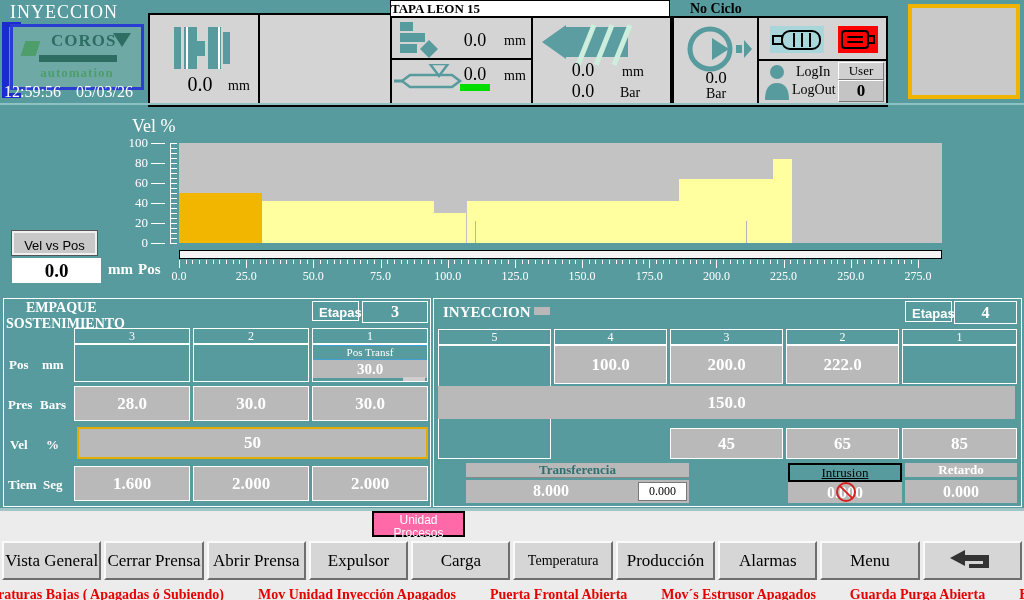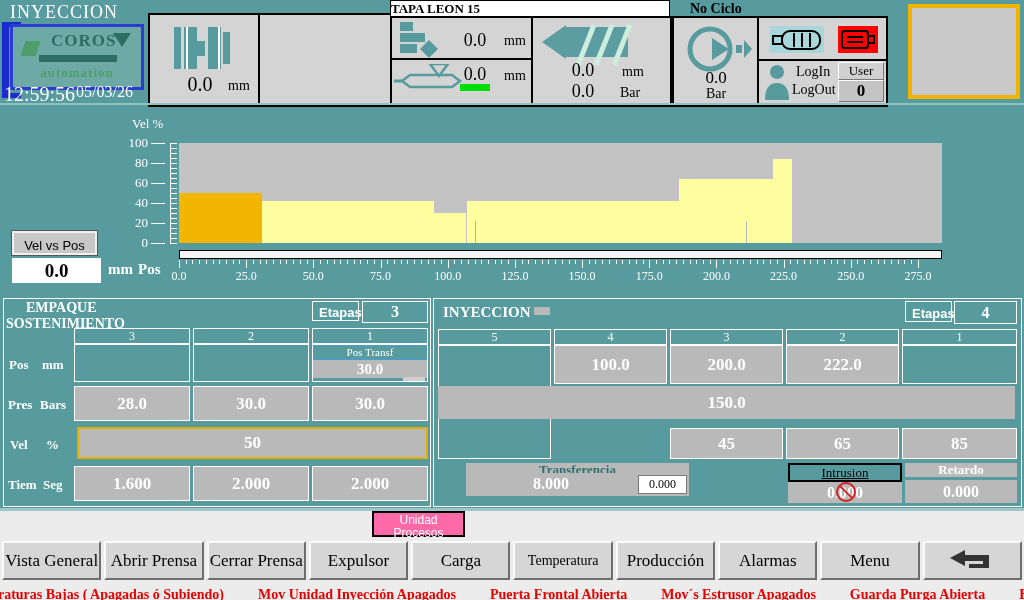--- a/index.html
+++ b/index.html
@@ -11,21 +11,21 @@
   #logo-bracket{left:2px;top:22px;width:12px;height:66px;border-left:7px solid #1c2bd0;
      border-top:5px solid #1c2bd0;border-bottom:5px solid #1c2bd0;}
   #logo-box{left:10px;top:24px;width:128px;height:60px;border:3px solid #2b3cd0;background:#6fa9a6;}
   .logo-brand{position:absolute;left:38px;top:4px;color:#2e6e62;font-weight:bold;font-size:17px;letter-spacing:1px;}
   .logo-par{position:absolute;left:10px;top:14px;width:15px;height:15px;background:#4d9e6a;transform:skewX(-18deg);}
   .logo-funnel{position:absolute;left:100px;top:6px;width:0;height:0;border-left:9px solid transparent;
      border-right:9px solid transparent;border-top:14px solid #2e6e62;}
   .logo-bar{position:absolute;left:26px;top:28px;width:78px;height:7px;background:#2e6e62;}
   .logo-sub{position:absolute;left:0;top:38px;width:100%;text-align:center;color:#4d9e6a;
      font-weight:bold;font-size:13px;letter-spacing:1px;}
-  #clock{left:4px;top:83px;color:#fff;font-size:20px;}
+  #clock{left:4px;top:83px;color:#fff;font-size:16px;}
   #date{left:76px;top:83px;color:#fff;font-size:16px;}
   .panel{background:#d4d4d4;border:2px solid #000;}
   #panel-mold{left:148px;top:13px;width:240px;height:90px;}
   #panel-mold .vdiv{left:108px;top:0;width:2px;height:100%;background:#000;}
   #recipe-box{left:390px;top:0;width:278px;height:16px;background:#fff;border:1px solid #000;
      text-align:left;font-weight:bold;font-size:13px;line-height:15px;}
   #panel-inj{left:390px;top:16px;width:278px;height:87px;}
   #panel-inj .vdiv{left:139px;top:0;width:2px;height:100%;background:#000;}
   #panel-inj .hdiv{left:0;top:40px;width:139px;height:2px;background:#000;}
   #cycle-status{left:690px;top:1px;color:#000;font-weight:bold;font-size:14px;}
@@ -35,21 +35,21 @@
   .blackval{color:#000;font-size:18px;}
   .blackunit{color:#000;font-size:14px;}
   #heater-blue{left:96px;top:8px;width:54px;height:27px;background:#a9d6da;}
   #heater-red{left:164px;top:8px;width:40px;height:27px;background:#ff0000;}
   .userbox{background:#d0d0d0;border-top:1px solid #fff;border-left:1px solid #fff;
      border-right:1px solid #777;border-bottom:1px solid #777;text-align:center;}
   #attention-box{left:908px;top:4px;width:104px;height:87px;background:#c9c9c9;border:4px solid #f0b400;}
   .hrline{left:0;width:1024px;height:2px;background:#8fc2c2;}
   
   #chart-sec{left:0;top:103px;width:1024px;height:190px;}
-  #chart-ylabel{left:132px;top:13px;color:#fff;font-size:13px;}
+  #chart-ylabel{left:132px;top:13px;color:#fff;font-size:18px;}
   #chart-plot{left:179px;top:40px;width:763px;height:100px;background:#c3c3c3;overflow:hidden;}
   .seg{position:absolute;}
   .marker{position:absolute;width:1px;background:#b5b5b5;bottom:0;}
   #y-axis-line{left:170px;top:40px;width:1px;height:101px;background:#fff;}
   .ytick-lab{position:absolute;width:32px;text-align:right;color:#fff;font-size:13px;}
   .ytick-dash{position:absolute;left:151px;width:14px;height:1px;background:#fff;}
   .ytick-minor{position:absolute;left:171px;width:6px;height:1px;background:#fff;}
   #x-slider{left:179px;top:147px;width:761px;height:7px;background:#f4f4f4;border:1px solid #000;}
   .xtick{position:absolute;width:1px;background:#fff;top:157px;}
   .xtick-lab{position:absolute;top:166px;width:50px;text-align:center;color:#fff;font-size:12px;}
@@ -443,21 +443,21 @@
     <div class="cell" style="left:352px;top:46px;width:111px;height:37px;line-height:37px">222.0</div>
     <div class="cell-empty" style="left:468px;top:46px;width:113px;height:37px"></div>
 
     <div class="cell" style="left:4px;top:87px;width:577px;height:33px;line-height:33px;border:none">150.0</div>
 
     <div class="cell" style="left:236px;top:129px;width:111px;height:29px;line-height:29px">45</div>
     <div class="cell" style="left:352px;top:129px;width:111px;height:29px;line-height:29px">65</div>
     <div class="cell" style="left:468px;top:129px;width:113px;height:29px;line-height:29px">85</div>
 
     <div class="minilab" style="left:32px;top:164px;width:223px;height:14px;line-height:14px;color:#2f6f6f;border-bottom:1px solid #888">Transferencia</div>
-    <div class="minival" style="left:32px;top:174px;width:223px;height:23px">
+    <div class="minival" style="left:32px;top:181px;width:223px;height:23px">
       <span style="position:absolute;left:0;top:2px;width:170px;text-align:center">8.000</span>
       <input id="transf-input" value="0.000" style="">
     </div>
 
     <div id="intrusion-lab">Intrusion</div>
     <div class="minival" style="left:354px;top:183px;width:114px;height:21px;line-height:21px">0.000</div>
     <svg class="abs" style="left:400px;top:181px" width="24" height="24">
       <circle cx="12" cy="12" r="9" fill="none" stroke="#d42020" stroke-width="2"></circle>
       <line x1="5.6" y1="5.6" x2="18.4" y2="18.4" stroke="#d42020" stroke-width="2"></line>
     </svg>
@@ -467,22 +467,22 @@
   </div>
 </div>
 
 <div class="abs" id="bottom">
   <button class="abs" id="tabla-btn">
     <span>Unidad</span><br>
     <span>Procesos</span>
   </button>
   <div class="abs" id="nav-bar">
     <button class="navbtn">Vista General</button>
+      <button class="navbtn">Cerrar Prensa</button>
       <button class="navbtn">Abrir Prensa</button>
-      <button class="navbtn">Cerrar Prensa</button>
       <button class="navbtn">Expulsor</button>
       <button class="navbtn">Carga</button>
       <button class="navbtn" style="font-size: 14px;">Temperatura</button>
       <button class="navbtn">Producción</button>
       <button class="navbtn">Alarmas</button>
       <button class="navbtn">Menu</button>
       <button class="navbtn" id="back-btn">
       <svg width="44" height="24">
         <polygon points="0,9 15,1 15,17" fill="#333"></polygon>
         <rect x="13" y="6" width="26" height="6" fill="#333"></rect>

